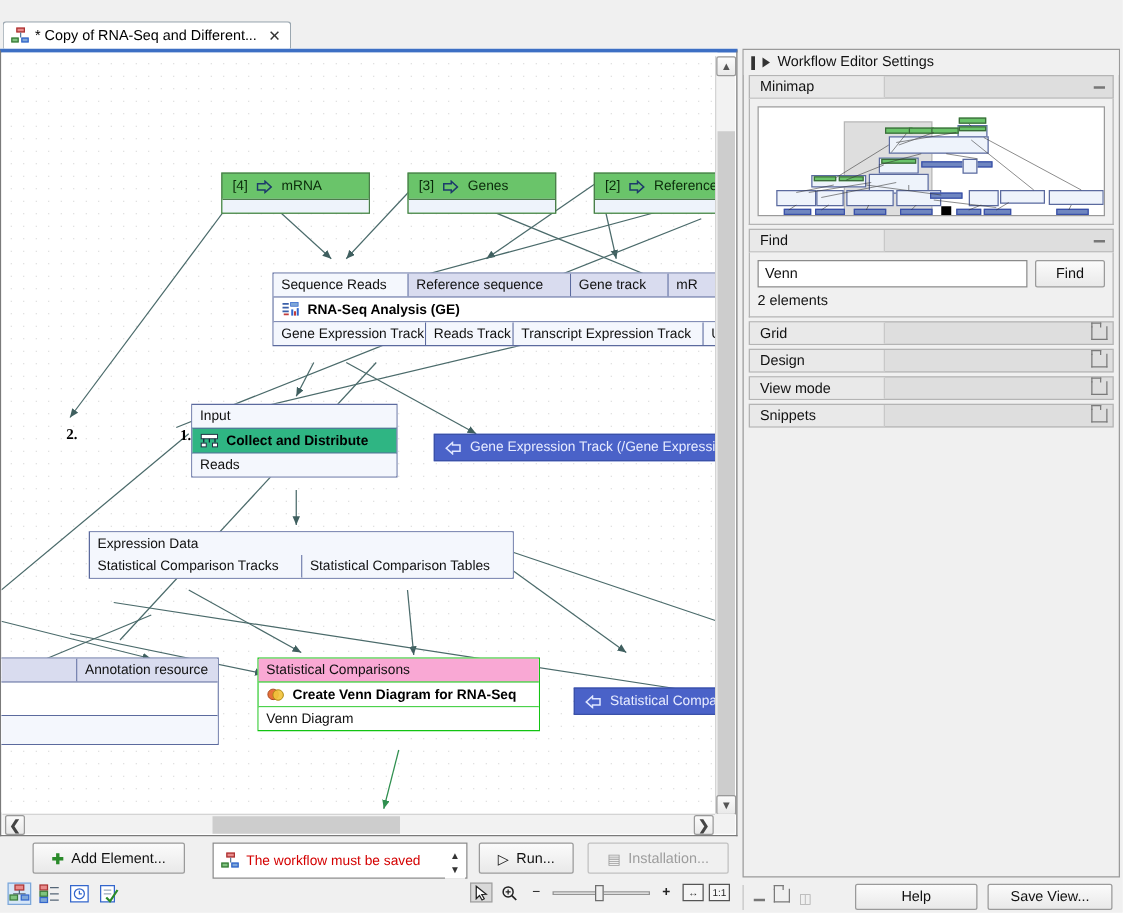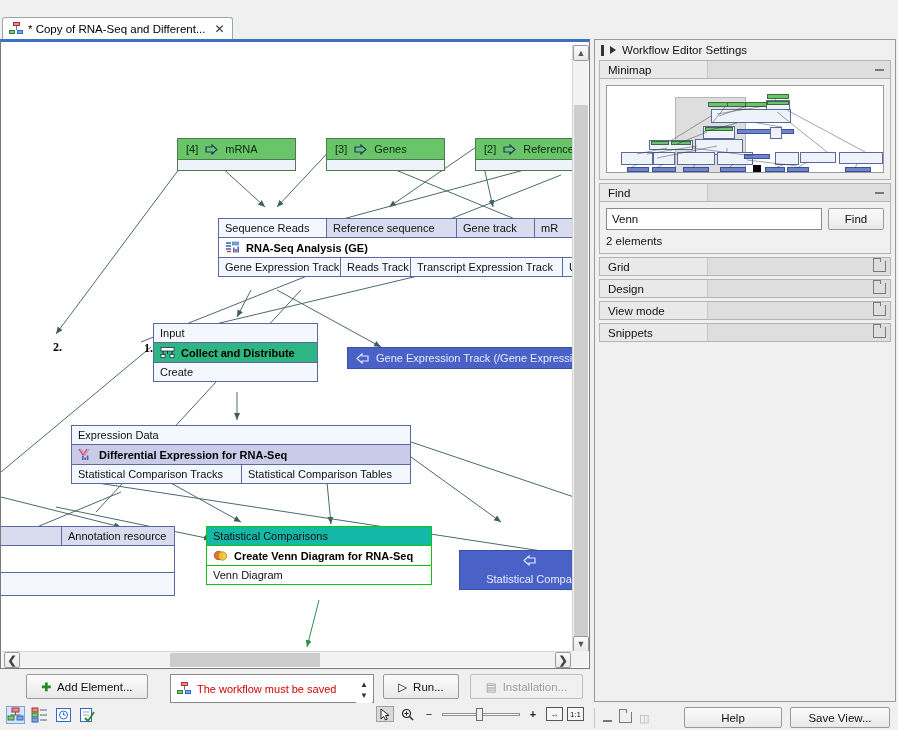--- a/index.html
+++ b/index.html
@@ -357,60 +357,48 @@
             <svg width="15" height="13" viewBox="0 0 15 13">
               <rect x="1" y="1.5" width="13" height="3.5" fill="#fff" stroke="#234" stroke-width=".8"></rect>
               <path d="M3,5 v3 M7.5,5 v3 M12,5 v3" stroke="#123" stroke-width="1"></path>
               <rect x="1" y="8.5" width="4" height="3" fill="#fff" stroke="#234" stroke-width=".8"></rect>
               <rect x="10" y="8.5" width="4" height="3" fill="#fff" stroke="#234" stroke-width=".8"></rect>
             </svg>
           </span>
           <span>Collect and Distribute</span>
         </div>
         <div class="ports">
-          <div class="port empty">Create</div>
+          <div class="port empty">Reads</div>
         </div>
       </div>
 
       <div class="node" style="left:70px;top:383px;width:340px;">
         <div class="ports">
           <div class="port empty">Expression Data</div>
-        </div>
-        <div class="title">
-          <span class="nicon">
-            <svg width="15" height="13" viewBox="0 0 15 13">
-              <path d="M1,1 L5,7 L9,1" stroke="#c05070" stroke-width="1.3" fill="none"></path>
-              <path d="M3,1 L7,7 L11,1" stroke="#e08aa8" stroke-width="1.3" fill="none"></path>
-              <rect x="4" y="8" width="1.6" height="4" fill="#36c"></rect>
-              <rect x="6.4" y="9.5" width="1.6" height="2.5" fill="#c23b3b"></rect>
-              <rect x="8.8" y="7.5" width="1.6" height="4.5" fill="#36c"></rect>
-            </svg>
-          </span>
-          <span>Differential Expression for RNA-Seq</span>
         </div>
         <div class="ports">
           <div class="port empty">Statistical Comparison Tracks</div>
           <div class="port empty">Statistical Comparison Tables</div>
         </div>
       </div>
 
       <div class="node" style="left:-92px;top:484px;width:266px;">
         <div class="ports">
           <div class="port" style="flex:0 0 152px;">mparisons</div>
           <div class="port">Annotation resource</div>
         </div>
         <div class="title plain" style="height:28px;"></div>
         <div class="ports">
           <div class="port empty" style="height:22px;"></div>
         </div>
       </div>
 
       <div class="node found" style="left:205px;top:484px;width:226px;">
         <div class="ports">
-          <div class="port" style="background:#14b8a6;">Statistical Comparisons</div>
+          <div class="port" style="background:#f9a8d4;">Statistical Comparisons</div>
         </div>
         <div class="title plain">
           <span class="nicon">
             <svg width="15" height="13" viewBox="0 0 15 13">
               <circle cx="5.5" cy="6.5" r="4.2" fill="#e8703a" stroke="#a8491f" stroke-width=".8"></circle>
               <circle cx="9.5" cy="7" r="4.2" fill="#f2c33c" fill-opacity=".92" stroke="#b08a16" stroke-width=".8"></circle>
             </svg>
           </span>
           <span>Create Venn Diagram for RNA-Seq</span>
         </div>
@@ -421,21 +409,21 @@
 
       <div class="term-out" style="left:346px;top:305px;width:250px;">
         <span class="arrow-r">
           <svg width="13" height="11" viewBox="0 0 13 11">
               <path d="M12,3 h-6 V1 L1,5.5 6,10 V8 h6 z" fill="none" stroke="#dfe6ff" stroke-width="1.2"></path>
             </svg>
         </span>
         <span>Gene Expression Track (/Gene Expression</span>
       </div>
 
-      <div class="term-out" style="left:458px;top:508px;width:140px;flex-direction:column;">
+      <div class="term-out" style="left:458px;top:508px;width:140px;">
         <span class="arrow-r">
           <svg width="13" height="11" viewBox="0 0 13 11">
               <path d="M12,3 h-6 V1 L1,5.5 6,10 V8 h6 z" fill="none" stroke="#dfe6ff" stroke-width="1.2"></path>
             </svg>
         </span>
         <span>Statistical Compa</span>
       </div>
 
       <div class="marker" style="left:143px;top:299px;">1.</div>
       <div class="marker" style="left:52px;top:298px;">2.</div>

